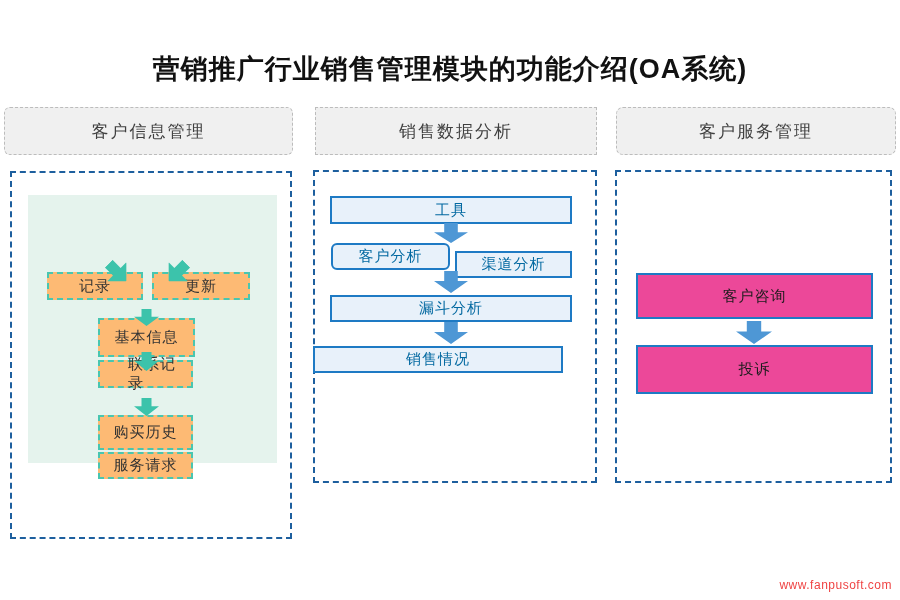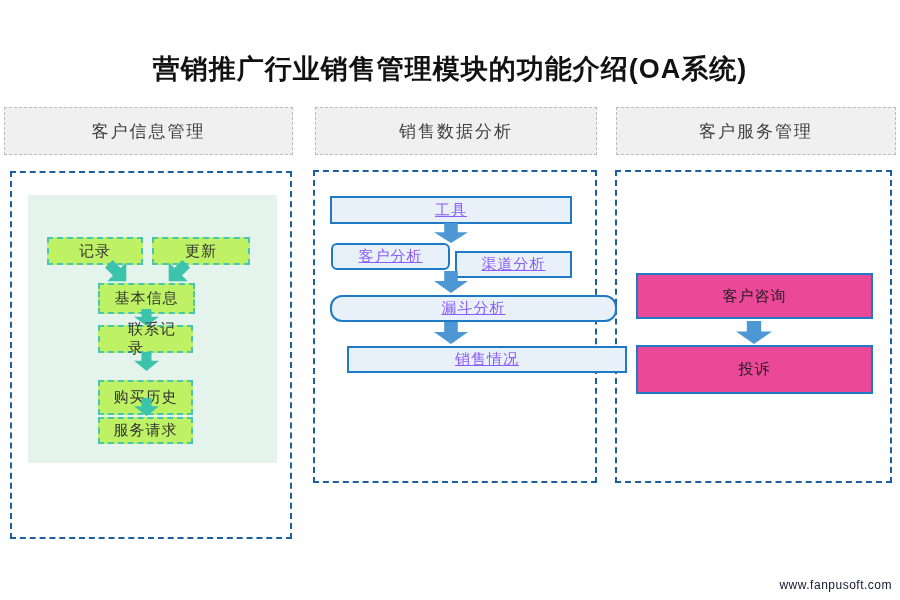--- a/index.html
+++ b/index.html
@@ -18,85 +18,86 @@
     font-size:17px;letter-spacing:2px;box-sizing:border-box;
   }
   
   .col-frame{
     position:absolute;border:2px dashed #1d5f9e;box-sizing:border-box;background:transparent;
   }
   
   .green-panel{position:absolute;background:#e5f3ed;}
   
   .tnode{
-    position:absolute;background:#bef264;border:2px dashed #48c6b0;box-sizing:border-box;
+    position:absolute;background:#fdba74;border:2px dashed #48c6b0;box-sizing:border-box;
     color:#333;font-size:15px;display:flex;align-items:center;justify-content:center;
     letter-spacing:1px;
+    margin-top:35px;
   }
   
   .bnode{
     position:absolute;border:2px solid #1e7ac4;box-sizing:border-box;
     display:flex;align-items:center;justify-content:center;font-size:15px;letter-spacing:1px;
   }
-  .bnode.filled{background:#e8f1fa;color:#8b5cf6;text-decoration:underline;}
+  .bnode.filled{background:#e8f1fa;color:#0369a1;}
   .bnode.plain{background:#ec4899;color:#1c1c1c;}
   
   .arrow{
     position:absolute;
     clip-path:polygon(30% 0, 70% 0, 70% 46%, 100% 46%, 50% 100%, 0 46%, 30% 46%);
   }
   .arrow.teal{background:#3cc3ab;}
   .arrow.blue{background:#4e97d5;}
   .arrow.diag-right{transform:rotate(-45deg);}
   .arrow.diag-left{transform:rotate(45deg);}
   
   .brand{position:absolute;right:8px;bottom:8px;width:140px;text-align:right;}
   .brand-row{display:flex;align-items:center;justify-content:flex-end;gap:3px;}
   .brand-name{font-size:21px;color:#9097a3;letter-spacing:1px;font-weight:bold;}
-  .brand-url{font-size:12px;color:#0f172a;letter-spacing:0.5px;margin-top:-2px;}
+  .brand-url{font-size:12px;color:#ef4444;letter-spacing:0.5px;margin-top:-2px;}
 </style>
 </head>
 <body>
 
 <div id="canvas">
 
   <h1 class="title">营销推广行业销售管理模块的功能介绍(OA系统)</h1>
 
-  <div class="col-header" style="left:4px;top:107px;width:289px;">客户信息管理</div>
+  <div class="col-header" style="left:4px;top:107px;width:289px;border-radius:6px;">客户信息管理</div>
   <div class="col-header" style="left:315px;top:107px;width:282px;">销售数据分析</div>
-  <div class="col-header" style="left:616px;top:107px;width:280px;">客户服务管理</div>
+  <div class="col-header" style="left:616px;top:107px;width:280px;border-radius:7px;">客户服务管理</div>
 
   <div class="col-frame" style="left:10px;top:171px;width:282px;height:368px;"></div>
   <div class="col-frame" style="left:313px;top:170px;width:284px;height:313px;"></div>
   <div class="col-frame" style="left:615px;top:170px;width:277px;height:313px;"></div>
 
   <div class="green-panel" style="left:28px;top:195px;width:249px;height:268px;"></div>
 
   <div class="tnode" style="left:47px;top:237px;width:96px;height:28px;">记录</div>
   <div class="tnode" style="left:152px;top:237px;width:98px;height:28px;font-family:Liberation Serif, serif;">更新</div>
 
   <div class="arrow teal diag-right" style="left:104px;top:260px;width:27px;height:25px;"></div>
   <div class="arrow teal diag-left" style="left:164px;top:260px;width:27px;height:25px;"></div>
 
-  <div class="tnode" style="left:98px;top:283px;width:97px;height:31px;">基本信息</div>
+  <div class="tnode" style="left:98px;top:283px;width:97px;height:39px;">基本信息</div>
   <div class="arrow teal" style="left:134px;top:309px;width:25px;height:17px;"></div>
   <div class="tnode" style="left:98px;top:325px;width:95px;height:28px;padding-left:28px;">联系记录</div>
   <div class="arrow teal" style="left:134px;top:352px;width:25px;height:19px;"></div>
   <div class="tnode" style="left:98px;top:380px;width:95px;height:35px;">购买历史</div>
   <div class="arrow teal" style="left:134px;top:398px;width:25px;height:18px;"></div>
   <div class="tnode" style="left:98px;top:417px;width:95px;height:27px;">服务请求</div>
 
   <div class="bnode filled" style="left:330px;top:196px;width:242px;height:28px;">工具</div>
   <div class="arrow blue" style="left:434px;top:223px;width:34px;height:20px;"></div>
   <div class="bnode filled" style="left:331px;top:243px;width:119px;height:27px;border-radius:6px;">客户分析</div>
   <div class="bnode filled" style="left:455px;top:251px;width:117px;height:27px;text-align:right;">渠道分析</div>
   <div class="arrow blue" style="left:434px;top:271px;width:34px;height:22px;"></div>
-  <div class="bnode filled" style="left:330px;top:295px;width:287px;height:27px;border-radius:12px;">漏斗分析</div>
+  <div class="bnode filled" style="left:330px;top:295px;width:242px;height:27px;">漏斗分析</div>
   <div class="arrow blue" style="left:434px;top:322px;width:34px;height:22px;"></div>
-  <div class="bnode filled" style="left:347px;top:346px;width:280px;height:27px;">销售情况</div>
+  <div class="bnode filled" style="left:313px;top:346px;width:250px;height:27px;">销售情况</div>
 
   <div class="bnode plain" style="left:636px;top:273px;width:237px;height:46px;">客户咨询</div>
   <div class="arrow blue" style="left:736px;top:321px;width:36px;height:23px;"></div>
   <div class="bnode plain" style="left:636px;top:345px;width:237px;height:49px;text-align:right;">投诉</div>
 
   <div class="brand">
     <div class="brand-url">www.fanpusoft.com</div>
   </div>
 
 </div>

